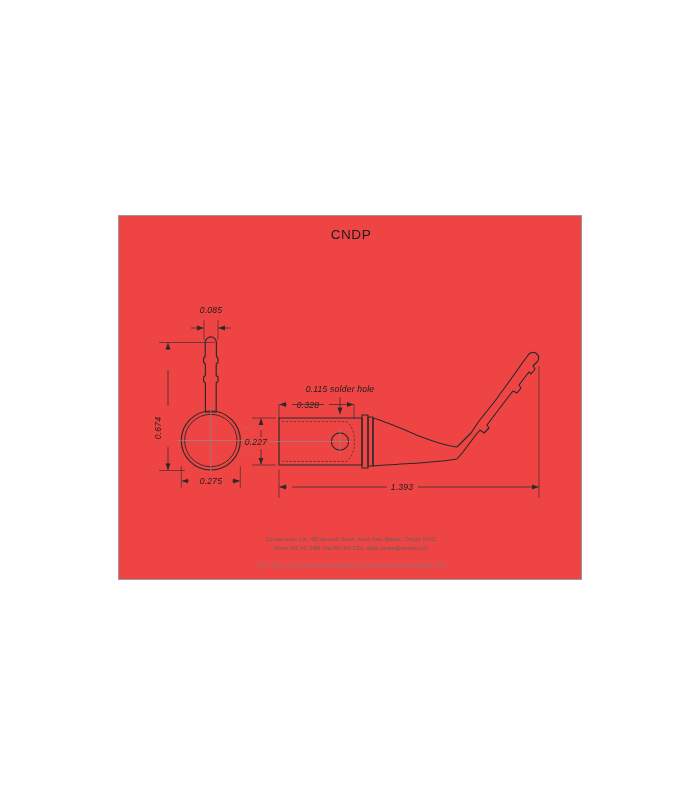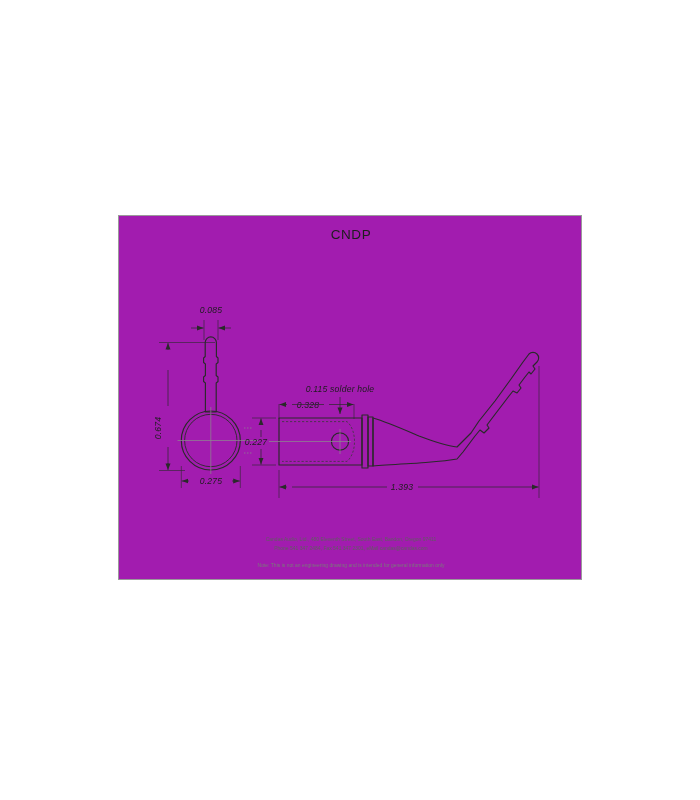--- a/index.html
+++ b/index.html
@@ -9,21 +9,21 @@
     font-family:"Liberation Sans", sans-serif;
     overflow:hidden;
     position:relative;
   }
   #drawing-frame{
     position:absolute;
     left:118px; top:215px;
     width:464px; height:365px;
     border:1px solid #9a9a9a;
     box-sizing:border-box;
-    background:#a21caf;
+    background:#ef4444;
     text-align:right;
   }
   #svg-root{position:absolute;left:0;top:0;width:464px;height:365px;display:block;}
   .ttl{
     font-size:13.5px; fill:#1d1d1d; font-family:"Liberation Sans", sans-serif;
     letter-spacing:0.6px;
   }
   .dim{
     font-size:8.6px; fill:#1d1d1d; font-family:"Liberation Sans", sans-serif;
     font-style:italic; letter-spacing:0.2px;

